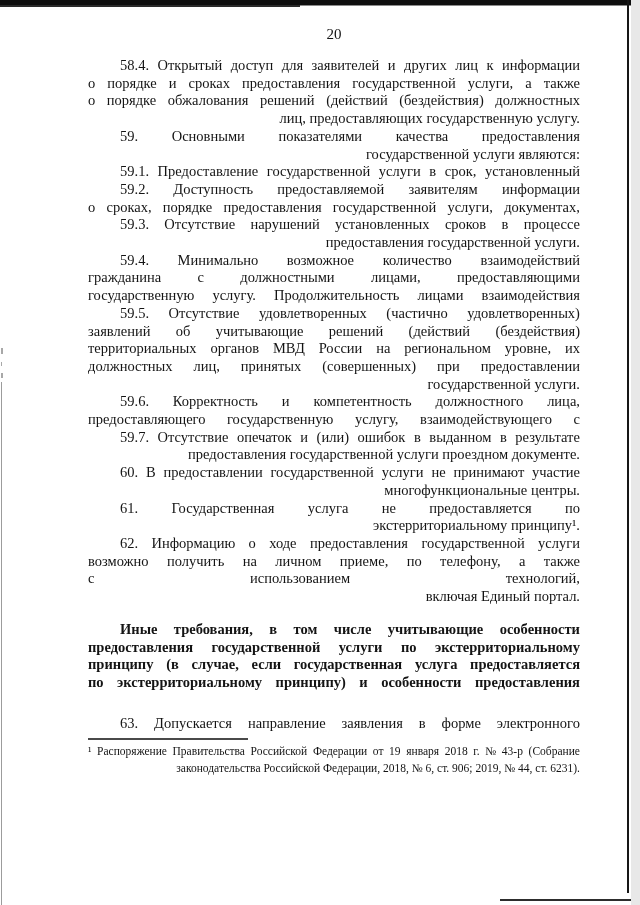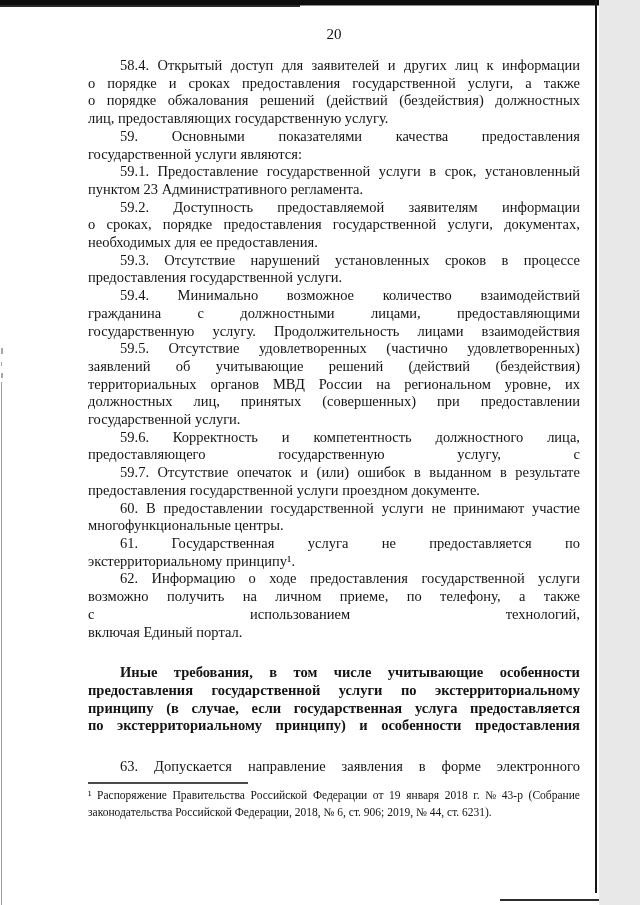--- a/index.html
+++ b/index.html
@@ -1,24 +1,23 @@
 <!DOCTYPE html>
 <html><head>
 <meta charset="utf-8">
 <style>
   html,body { margin:0; padding:0; }
   body { background:#e8e8e8; }
   .page {
     position:relative;
-    width:564px; height:905px;
+    width:631px; height:905px;
     background:#ffffff;
     overflow:hidden;
     font-family:"Liberation Serif","DejaVu Serif",serif;
     color:#141414;
-    padding-left:35px;
   }
   
   .edge-top { position:absolute; top:0; left:0; width:640px; height:5px; background:#0e0e0e; }
   .edge-top-2 { position:absolute; top:5px; left:0; width:300px; height:2px; background:#2a2a2a; }
   .edge-top-3 { position:absolute; top:5px; left:300px; width:340px; height:1px; background:#8a8a8a; }
   .edge-right { position:absolute; top:0; right:2px; width:2px; height:893px; background:#161616; }
   .edge-left { position:absolute; left:1px; top:382px; width:1px; height:523px; background:#9c9c9c; }
   .edge-left-d1 { position:absolute; left:1px; top:348px; width:2px; height:6px; background:#a8a8a8; }
   .edge-left-d2 { position:absolute; left:1px; top:362px; width:1px; height:4px; background:#a8a8a8; }
   .edge-left-d3 { position:absolute; left:1px; top:373px; width:2px; height:5px; background:#a8a8a8; }
@@ -28,23 +27,23 @@
     position:absolute; top:26px; left:88px; width:492px;
     text-align:center; font-size:15px;
   }
   .content {
     position:absolute; left:88px; top:57px; width:492px;
     font-size:14.5px; line-height:17.7px;
   }
   .line { min-height:17.7px; }
   .j { display:flex; justify-content:space-between; }
   .first { padding-left:32px; }
-  .last { text-align:left; }
+  .last { text-align:right; }
   .bold { font-weight:bold; }
-  .heading { margin-top:23px; }
+  .heading { margin-top:15px; }
   .p63 { margin-top:23px;text-align:center; }
   .footnote-divider {
     margin-top:6px; width:160px; height:2px; background:#4a4a4a;
   }
   .footnote {
     margin-top:3px; font-size:11.5px; line-height:17px;
   }
   .footnote .line { min-height:17px; }
 </style>
 </head>
@@ -115,41 +114,39 @@
     <div>
       <div class="line j first">
           <span>59.1.</span>
           <span>Предоставление</span>
           <span>государственной</span>
           <span>услуги</span>
           <span>в</span>
           <span>срок,</span>
           <span>установленный</span>
         </div>
-      <div class="line last">пунктом 23 Административного регламента.</div>
     </div>
 
     <div>
       <div class="line j first">
           <span>59.2.</span>
           <span>Доступность</span>
           <span>предоставляемой</span>
           <span>заявителям</span>
           <span>информации</span>
         </div>
       <div class="line j">
           <span>о</span>
           <span>сроках,</span>
           <span>порядке</span>
           <span>предоставления</span>
           <span>государственной</span>
           <span>услуги,</span>
           <span>документах,</span>
         </div>
-      <div class="line last">необходимых для ее предоставления.</div>
     </div>
 
     <div>
       <div class="line j first">
           <span>59.3.</span>
           <span>Отсутствие</span>
           <span>нарушений</span>
           <span>установленных</span>
           <span>сроков</span>
           <span>в</span>
@@ -225,20 +222,21 @@
           <span>Корректность</span>
           <span>и</span>
           <span>компетентность</span>
           <span>должностного</span>
           <span>лица,</span>
         </div>
       <div class="line j">
           <span>предоставляющего</span>
           <span>государственную</span>
           <span>услугу,</span>
+          <span>взаимодействующего</span>
           <span>с</span>
         </div>
     </div>
 
     <div>
       <div class="line j first">
           <span>59.7.</span>
           <span>Отсутствие</span>
           <span>опечаток</span>
           <span>и</span>

